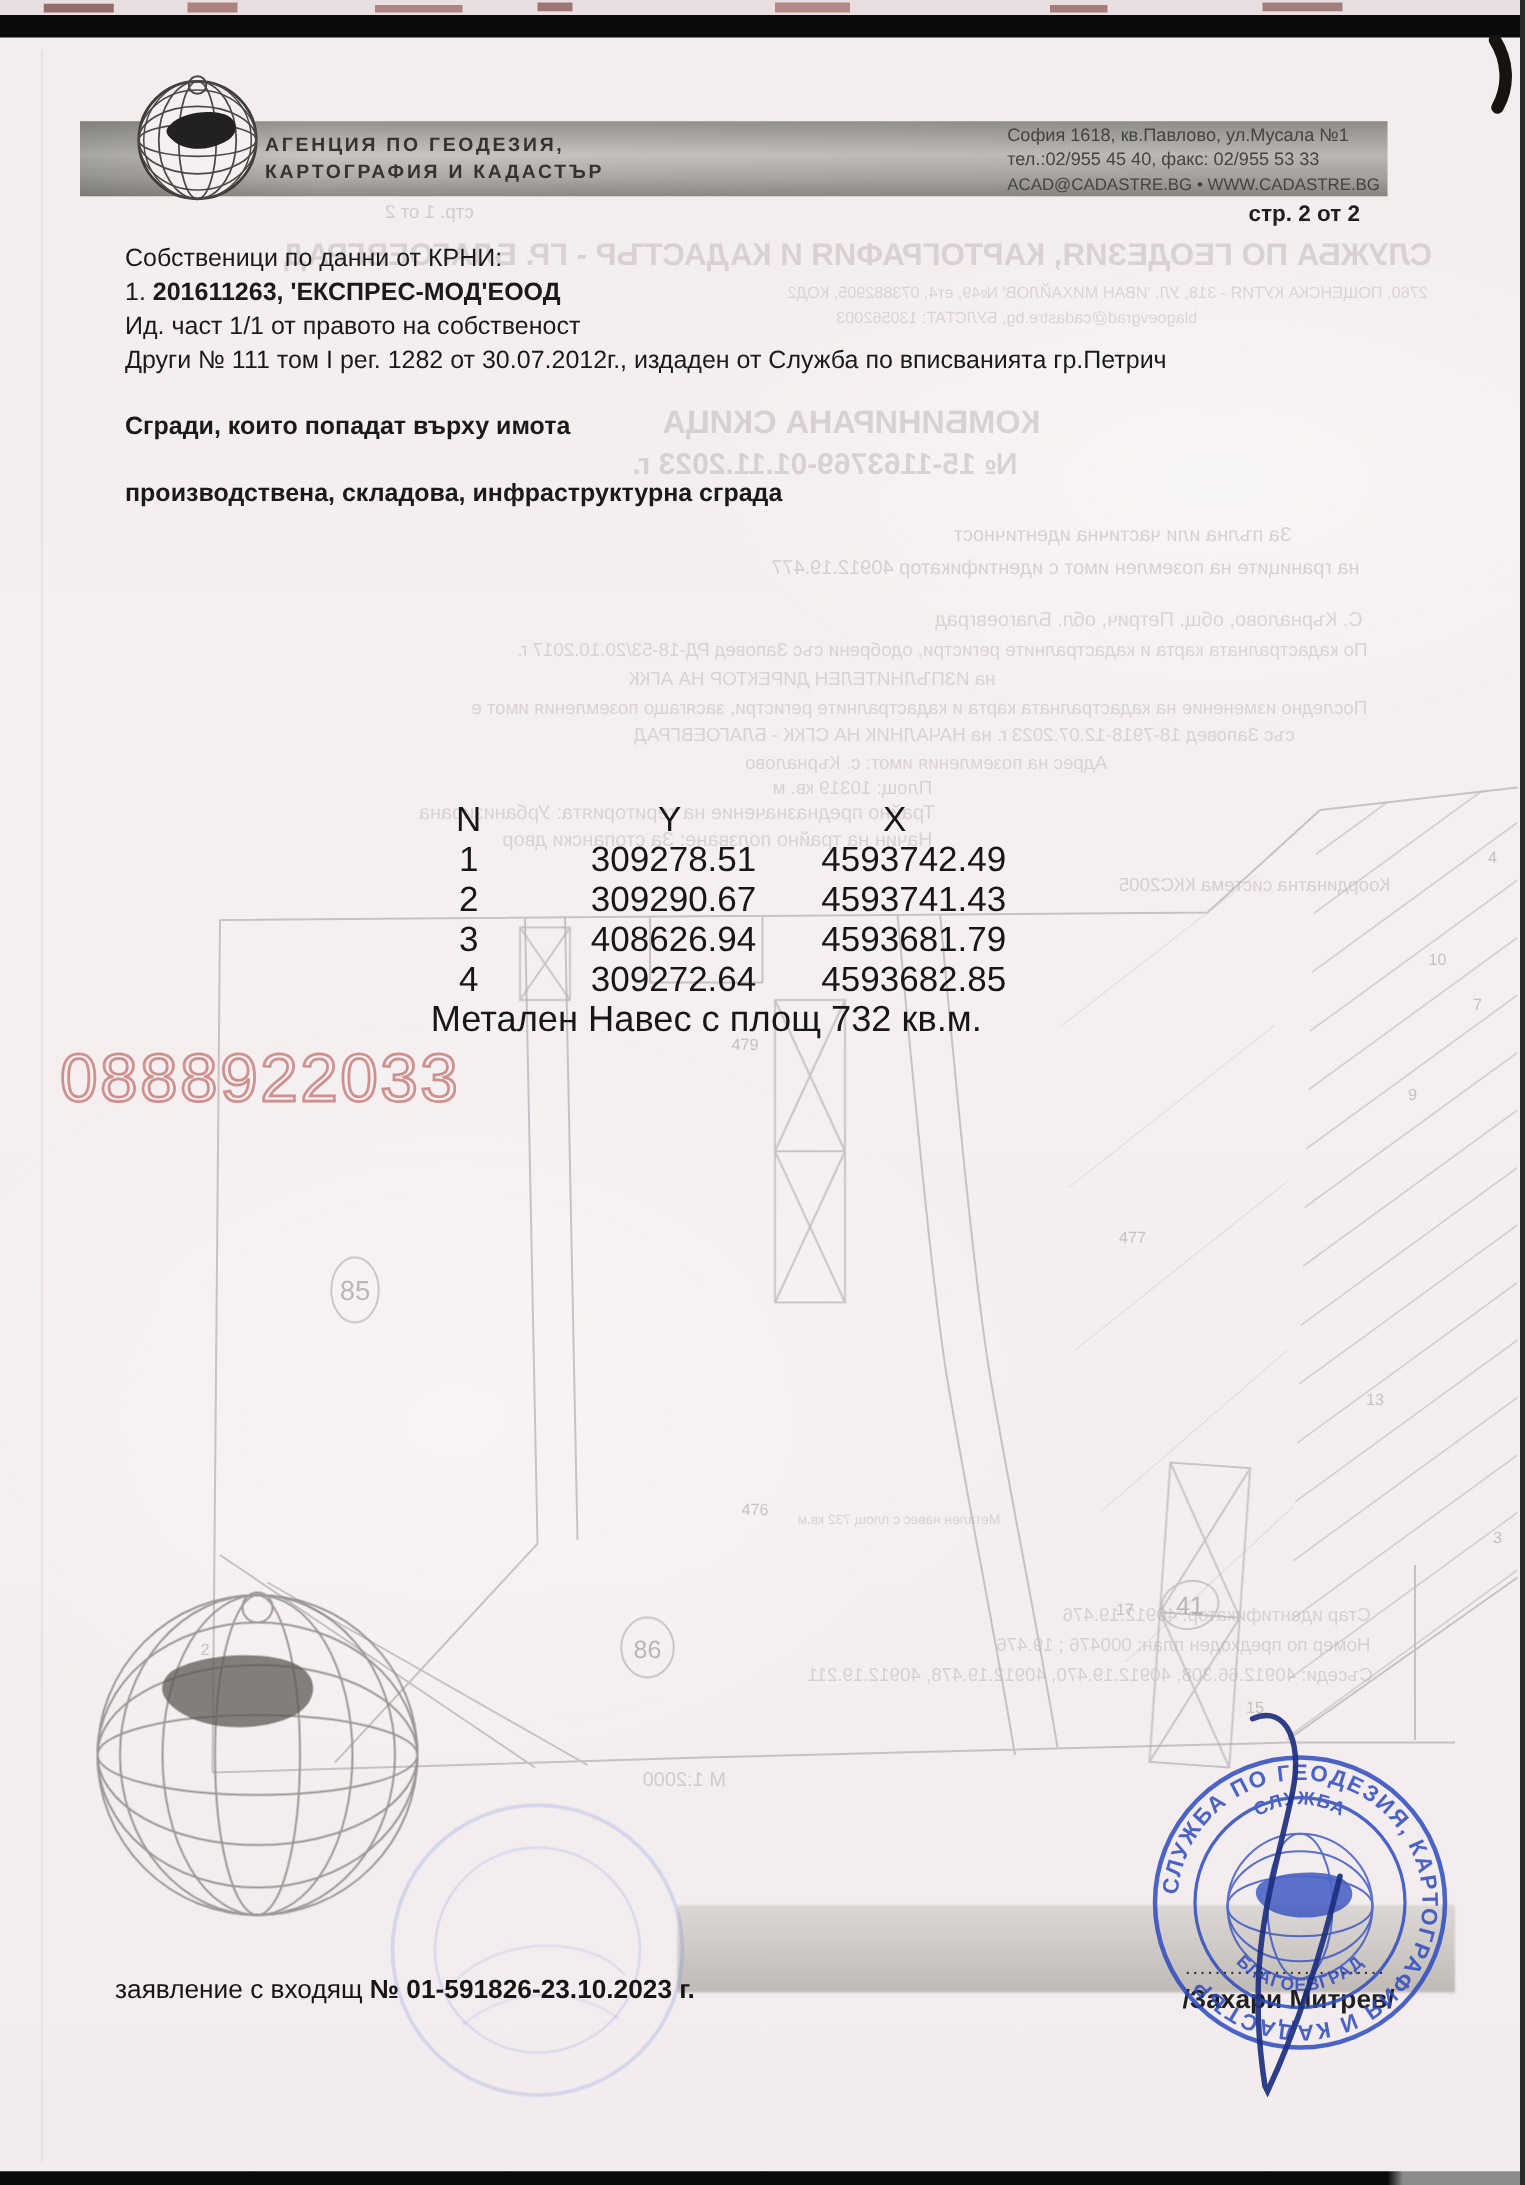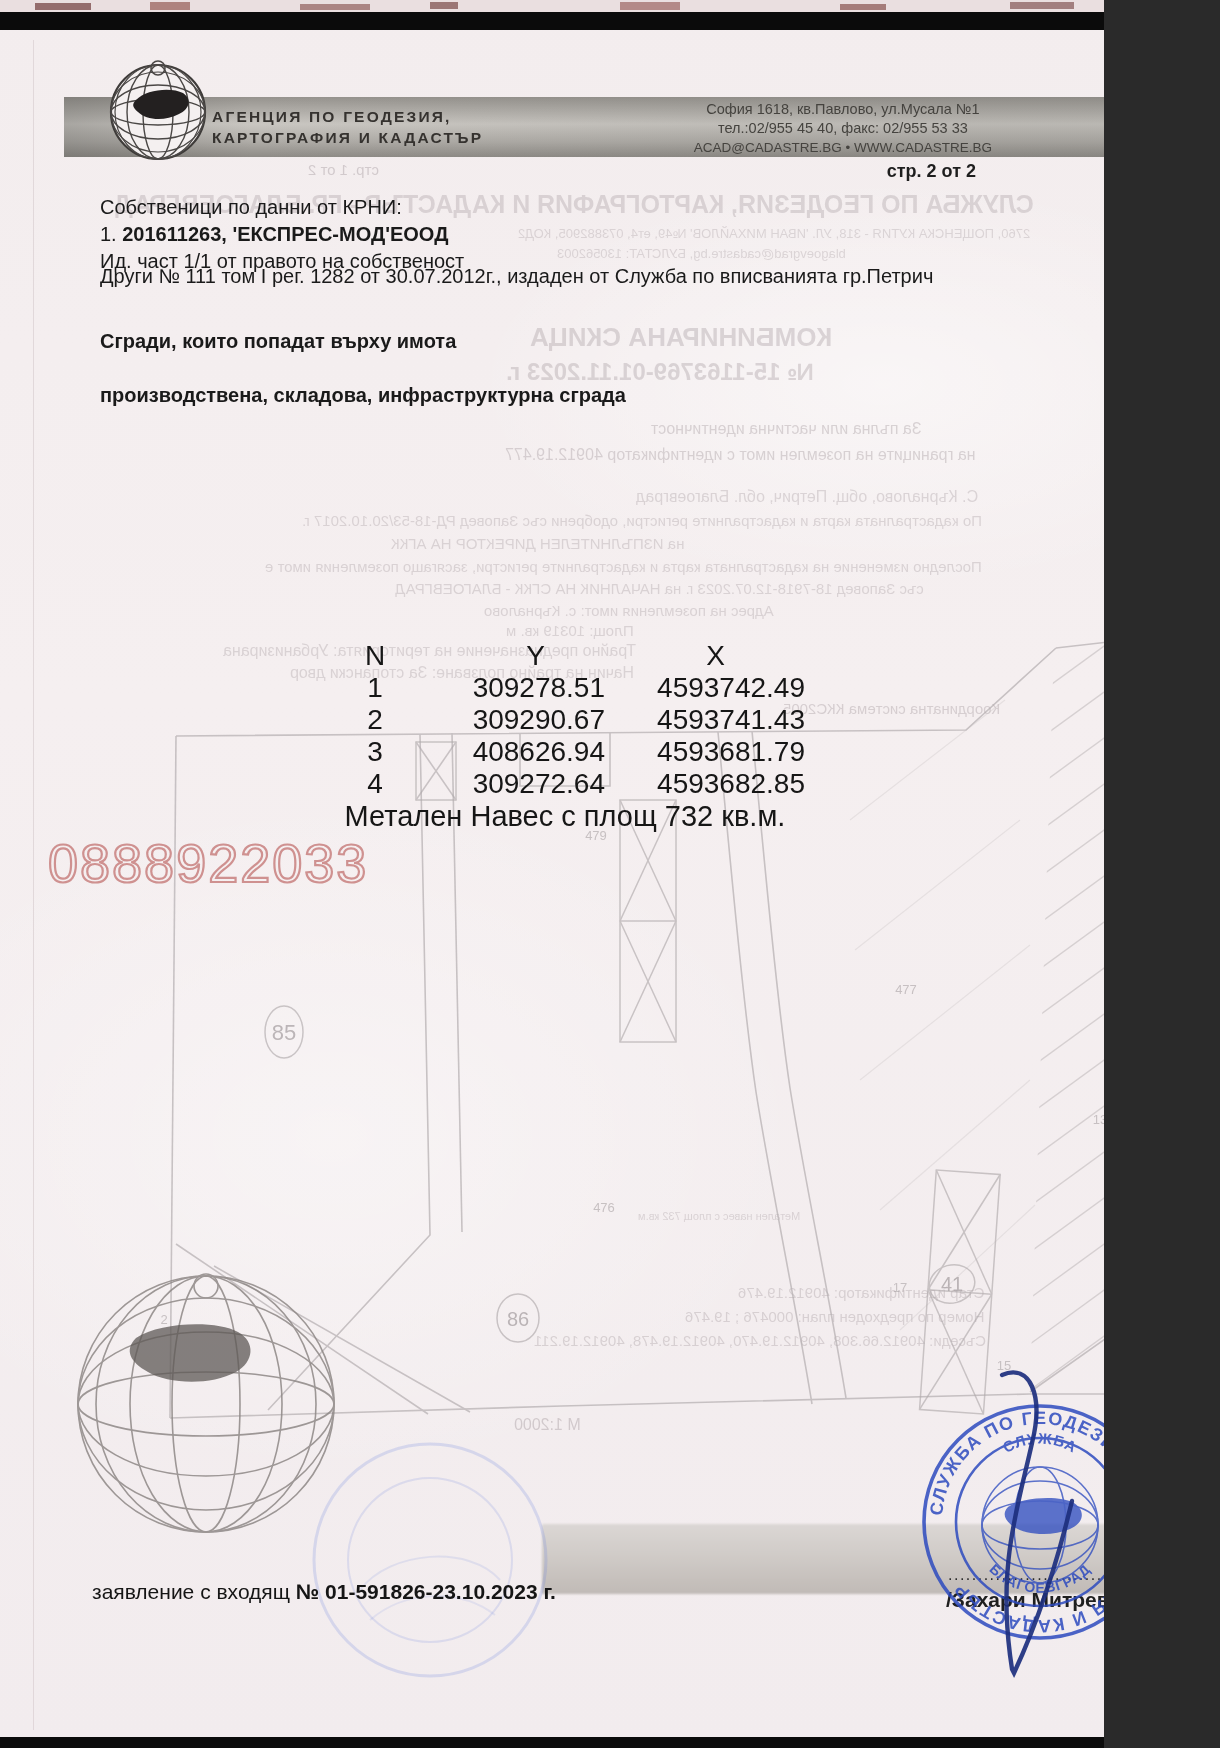--- a/index.html
+++ b/index.html
@@ -1,31 +1,31 @@
 <!DOCTYPE html>
 <html><head>
 <meta charset="utf-8">
 <style>
   html,body{margin:0;padding:0;background:#2a2a2a;}
-  #page{position:relative;width:1104px;height:1748px;overflow:hidden;
+  #page{position:relative;width:1216px;height:1748px;overflow:hidden;
         background:
           radial-gradient(ellipse 600px 300px at 80% 22%, rgba(255,255,255,.45), rgba(255,255,255,0) 70%),
           radial-gradient(ellipse 700px 500px at 30% 65%, rgba(255,255,255,.35), rgba(255,255,255,0) 70%),
           linear-gradient(180deg,#f3edee 0%,#f5eff0 40%,#f2ecee 100%);
         font-family:"Liberation Sans",sans-serif;}
   .abs{position:absolute;}
   .txt{position:absolute;color:#1a1a1a;font-family:"Liberation Sans",sans-serif;font-size:20px;white-space:nowrap;}
   .b{font-weight:700;text-align:center;}
   .mir{position:absolute;transform:scaleX(-1);color:#b1a7ab;white-space:nowrap;font-family:"Liberation Sans",sans-serif;}
   .gray-bar{position:absolute;left:64px;top:97px;width:1046px;height:60px;
       background:linear-gradient(90deg, rgba(70,70,68,.25), rgba(255,255,255,0) 18%, rgba(96,96,92,.14) 85%),
                  linear-gradient(180deg,#96938e 0%,#c9c6c1 45%,#aeaba6 75%,#8e8b86 100%);}
   .agency{position:absolute;left:212px;top:106px;color:#35322f;font-weight:700;
       font-size:15.5px;letter-spacing:2.2px;line-height:21px;white-space:nowrap;}
-  .addr{position:absolute;right:112px;top:100px;text-align:center;color:#45433f;
+  .addr{position:absolute;right:112px;top:100px;text-align:left;color:#45433f;
       font-size:14.5px;line-height:19px;white-space:nowrap;}
   .page-label{position:absolute;right:128px;top:161px;font-size:18px;font-weight:600;color:#1e1e1e;}
   .coord-table{position:absolute;left:335px;top:640px;display:grid;
       grid-template-columns:80px 190px 200px;grid-auto-rows:32px;
       font-size:28px;color:#161616;}
   .coord-table .c1{text-align:center;}
   .coord-table .c2,.coord-table .c3{text-align:right;}
   .coord-caption{position:absolute;left:330px;top:800px;width:470px;text-align:center;
       font-size:29px;color:#161616;white-space:nowrap;}
   .phone{position:absolute;left:48px;top:832px;font-size:54px;font-weight:400;letter-spacing:2px;
@@ -199,21 +199,21 @@
       <text x="1182" y="808">7</text>
       <text x="1194" y="690">4</text>
       <text x="1198" y="1234">3</text>
       <text x="164" y="1324">2</text>
     </g>
   </svg>
 
   <div class="txt" style="top:196px;left:100px;">Собственици по данни от КРНИ:</div>
   <div class="txt" style="top:223px;left:100px;"><span>1. </span><span class="b">201611263,</span><span> </span><span class="b">'ЕКСПРЕС-МОД'ЕООД</span></div>
   <div class="txt" style="top:250px;left:100px;text-align:center;">Ид. част 1/1 от правото на собственост</div>
-  <div class="txt" style="top:265px;left:100px;">Други № 111 том I рег. 1282 от 30.07.2012г., издаден от Служба по вписванията гр.Петрич</div>
+  <div class="txt" style="top:277px;left:100px;">Други № 111 том I рег. 1282 от 30.07.2012г., издаден от Служба по вписванията гр.Петрич</div>
   <div class="txt b" style="top:330px;left:100px;">Сгради, които попадат върху имота</div>
   <div class="txt b" style="top:384px;left:100px;">производствена, складова, инфраструктурна сграда</div>
 
   <div class="coord-table">
     <div class="c1">N</div>
     <div class="c2" style="padding-right:60px;">Y</div>
     <div class="c3" style="padding-right:80px;">X</div>
     <div class="c1">1</div>
     <div class="c2">309278.51</div>
     <div class="c3">4593742.49</div>

